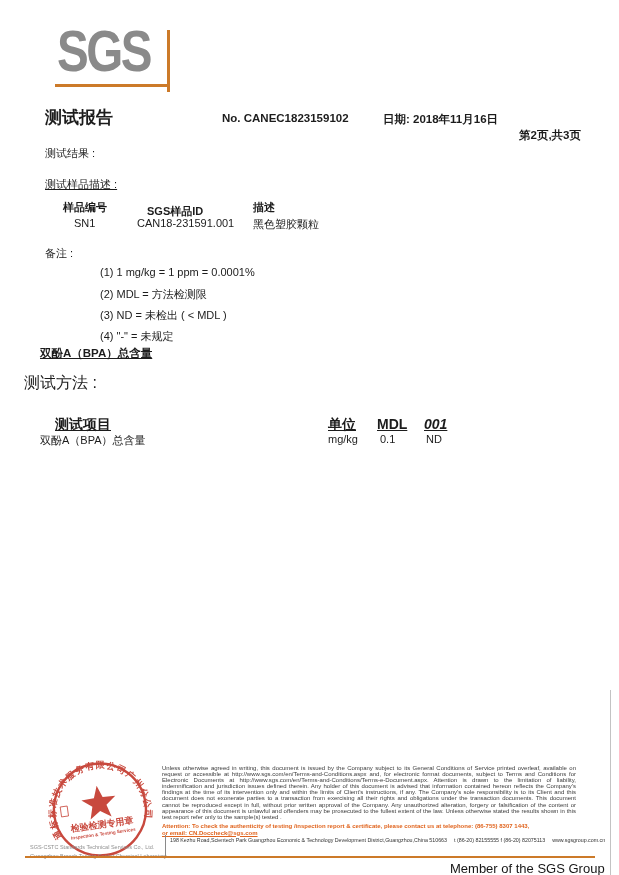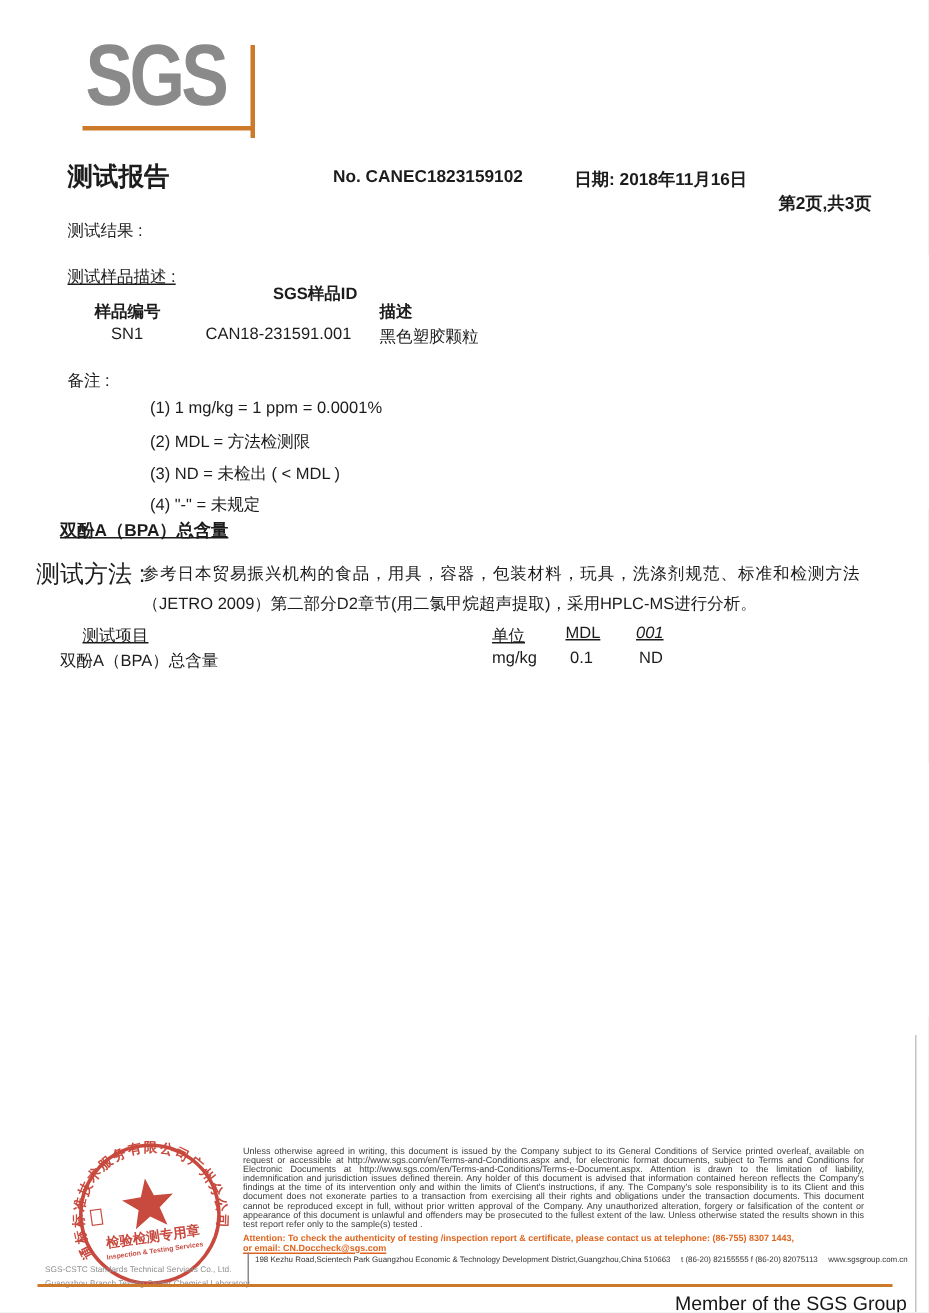--- a/index.html
+++ b/index.html
@@ -25,21 +25,21 @@
   .u{text-decoration:underline;}
   .body-txt{font-size:11px;}
   
   .sample-h{font-size:11px;font-weight:bold;}
   
   .note-line{left:100px;font-size:11px;}
   
   .bpa-title{left:40px;top:346px;font-size:11.5px;font-weight:bold;text-decoration:underline;}
   .method-label{left:24px;top:373px;font-size:16px;font-weight:400;}
   .method-text{left:95px;top:373px;width:478px;font-size:11px;line-height:20px;text-align:justify;}
-  .rt-h{font-size:11px;font-weight:normal;text-decoration:underline;}
+  .rt-h{font-size:14px;font-weight:bold;text-decoration:underline;}
   .rt-c{font-size:11px;}
   
   .stamp{left:40px;top:756px;width:120px;height:108px;transform:rotate(-8deg);opacity:.92;}
   .company-1{left:30px;top:844px;font-size:5.5px;color:#8f8f8f;}
   .company-2{left:30px;top:853px;font-size:5.5px;color:#8f8f8f;}
   .disclaimer{
     left:162px;top:765px;width:414px;font-size:6px;line-height:6.1px;
     color:#3c3c3c;text-align:justify;letter-spacing:0;
   }
   .attention{left:162px;top:823px;width:414px;font-size:6px;line-height:6.6px;font-weight:bold;color:#e0641e;}
@@ -64,35 +64,34 @@
 
   <div class="abs report-title">测试报告</div>
   <div class="abs report-no">No. CANEC1823159102</div>
   <div class="abs report-date">日期: 2018年11月16日</div>
   <div class="abs report-page">第2页,共3页</div>
 
   <div class="abs sec-label" style="left:45px;top:146px;">测试结果 :</div>
 
   <div class="abs sec-label u" style="left:45px;top:177px;">测试样品描述 :</div>
   <div class="abs sample-h" style="left:63px;top:200px;">样品编号</div>
-  <div class="abs sample-h" style="left:147px;top:188px;margin-left:35px;">SGS样品ID</div>
+  <div class="abs sample-h" style="left:147px;top:204px;">SGS样品ID</div>
   <div class="abs sample-h" style="left:253px;top:200px;">描述</div>
   <div class="abs body-txt" style="left:74px;top:217px;">SN1</div>
   <div class="abs body-txt" style="left:137px;top:217px;">CAN18-231591.001</div>
   <div class="abs body-txt" style="left:253px;top:217px;">黑色塑胶颗粒</div>
 
   <div class="abs sec-label" style="left:45px;top:246px;">备注 :</div>
   <div class="abs note-line" style="top:266px;">(1) 1 mg/kg = 1 ppm = 0.0001%</div>
   <div class="abs note-line" style="top:287px;">(2) MDL = 方法检测限</div>
   <div class="abs note-line" style="top:308px;">(3) ND = 未检出 ( &lt; MDL )</div>
   <div class="abs note-line" style="top:329px;">(4) "-" = 未规定</div>
 
   <div class="abs bpa-title">双酚A（BPA）总含量</div>
   <div class="abs method-label">测试方法 :</div>
-  <div class="abs method-text">参考日本贸易振兴机构的食品，用具，容器，包装材料，玩具，洗涤剂规范、标准和检测方法（JETRO 2009）第二部分D2章节(用二氯甲烷超声提取)，采用HPLC-MS进行分析。</div>
 
   <div class="abs rt-h" style="left:55px;top:416px;">测试项目</div>
   <div class="abs rt-h" style="left:328px;top:416px;">单位</div>
   <div class="abs rt-h" style="left:377px;top:416px;">MDL</div>
   <div class="abs rt-h" style="left:424px;top:416px;font-style:italic;">001</div>
   <div class="abs rt-c" style="left:40px;top:433px;">双酚A（BPA）总含量</div>
   <div class="abs rt-c" style="left:328px;top:433px;">mg/kg</div>
   <div class="abs rt-c" style="left:380px;top:433px;">0.1</div>
   <div class="abs rt-c" style="left:426px;top:433px;">ND</div>
 

